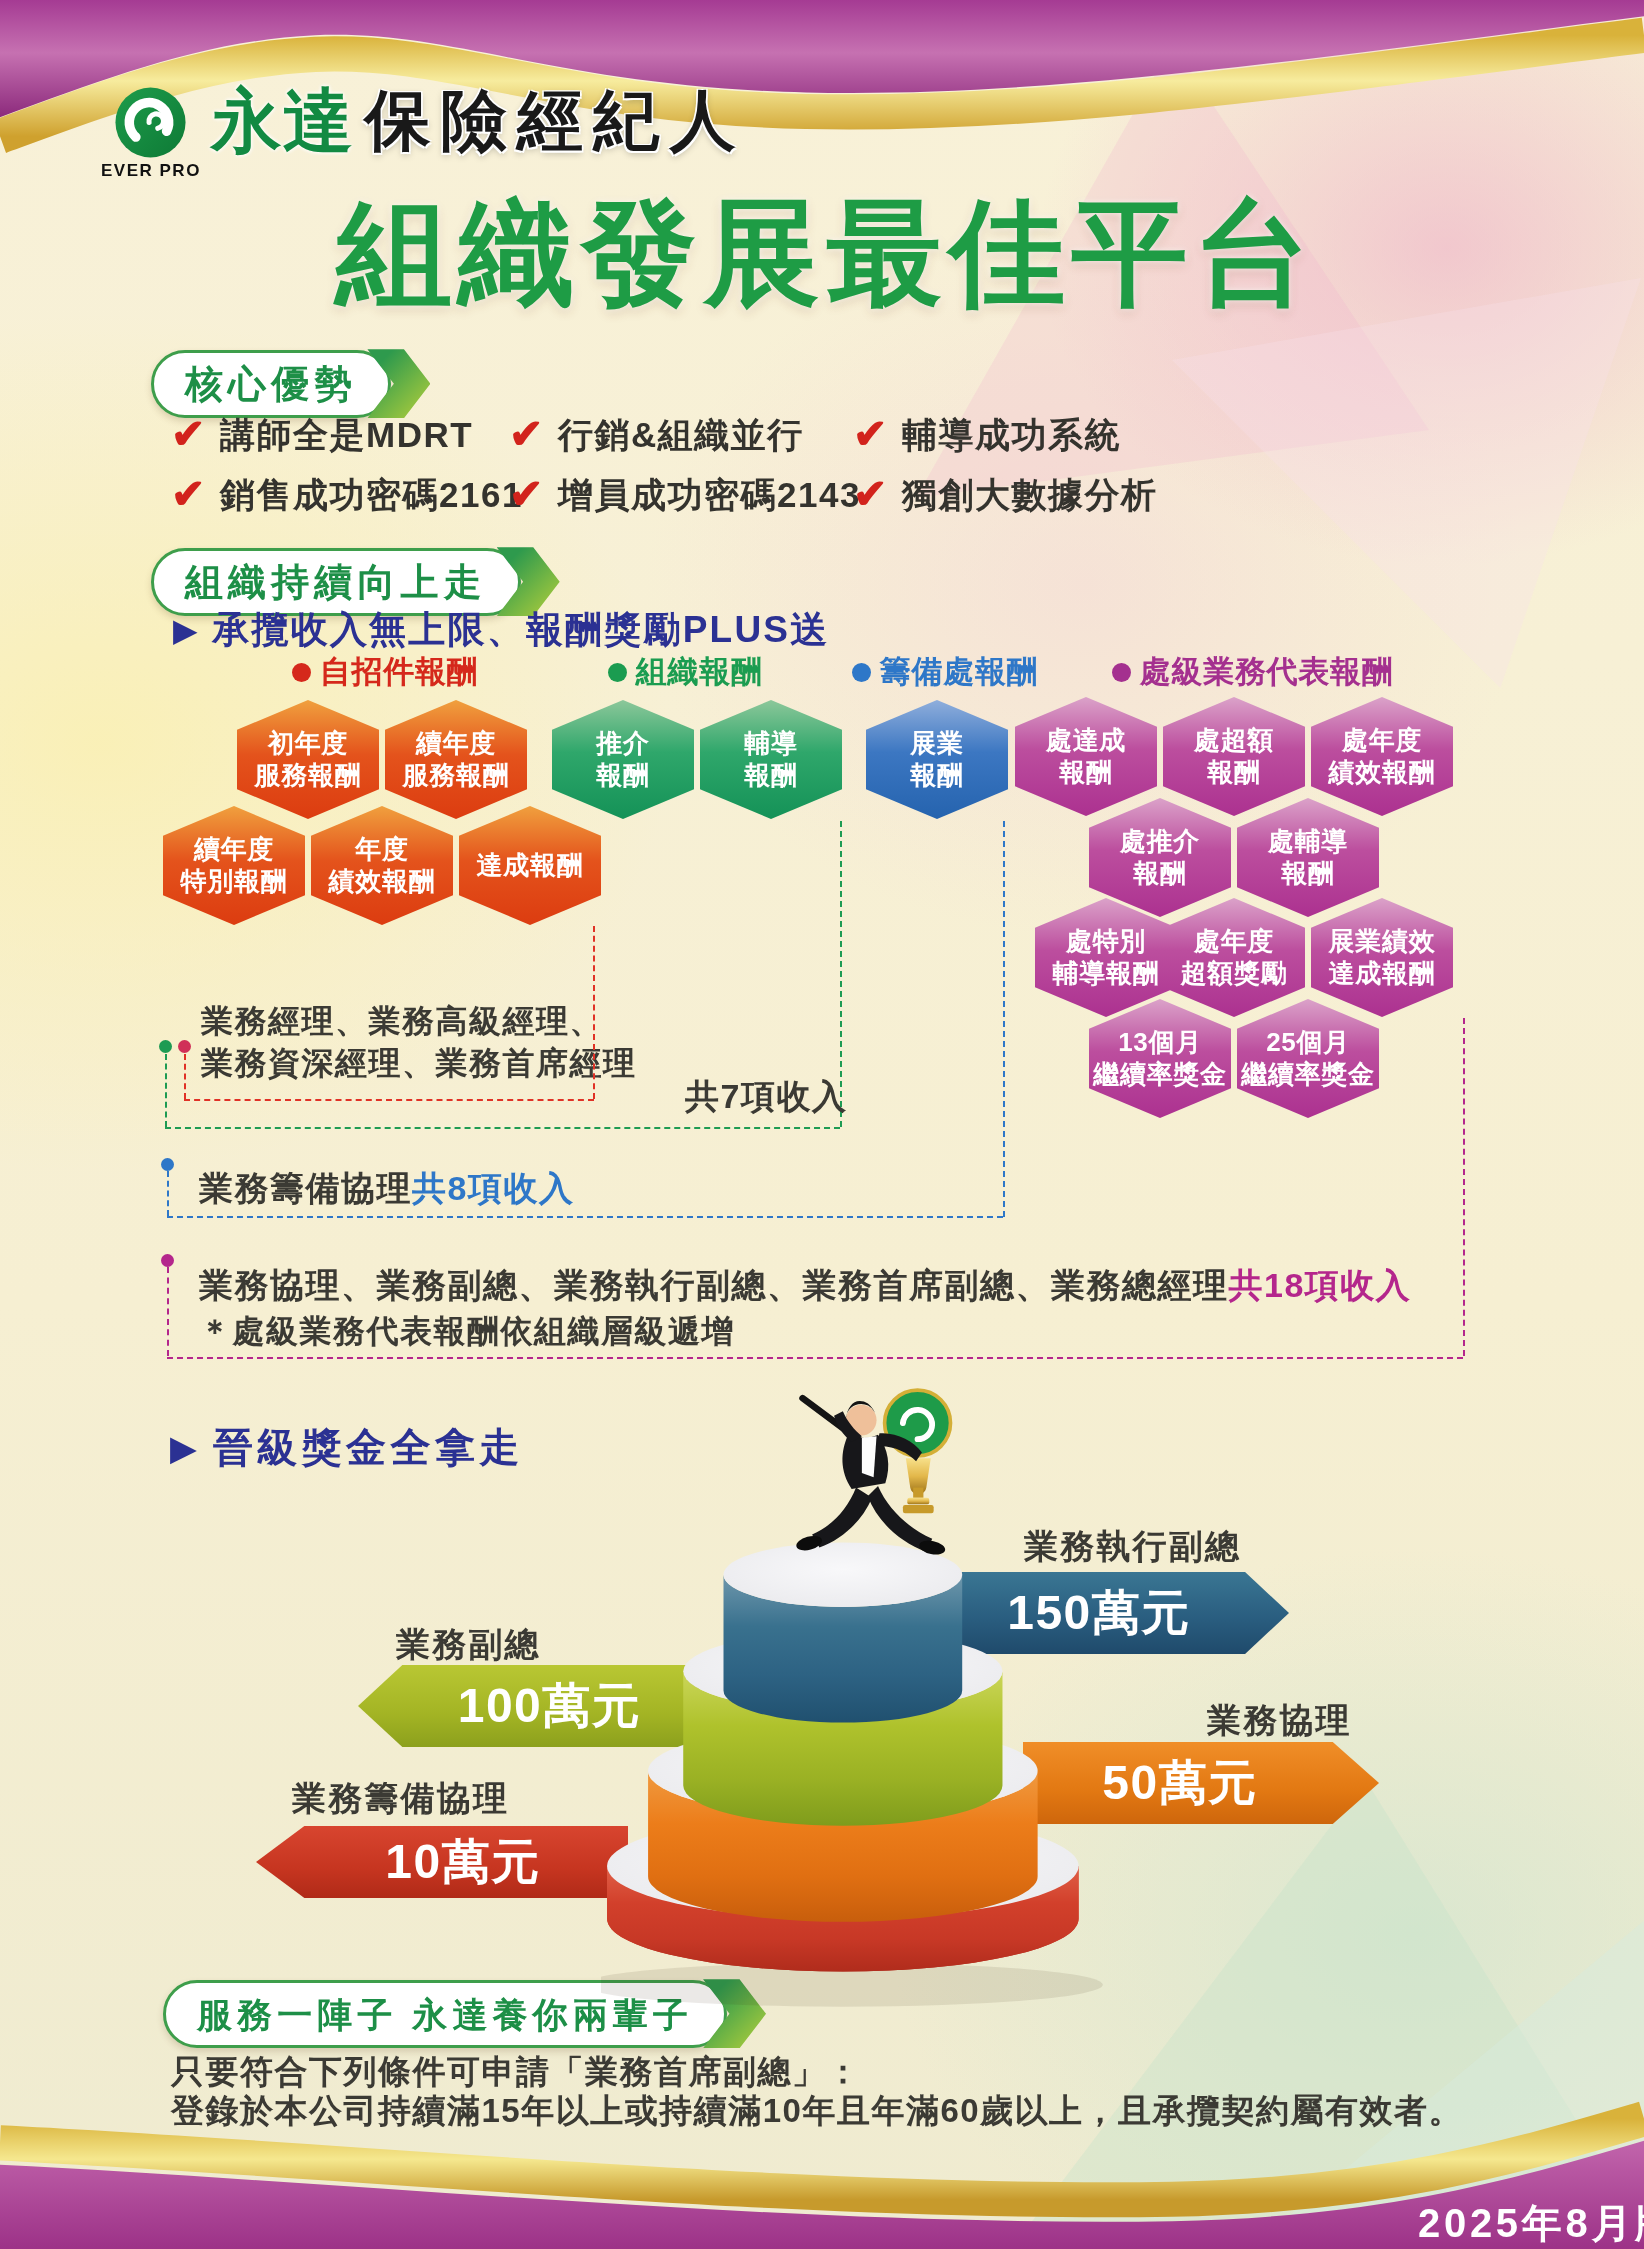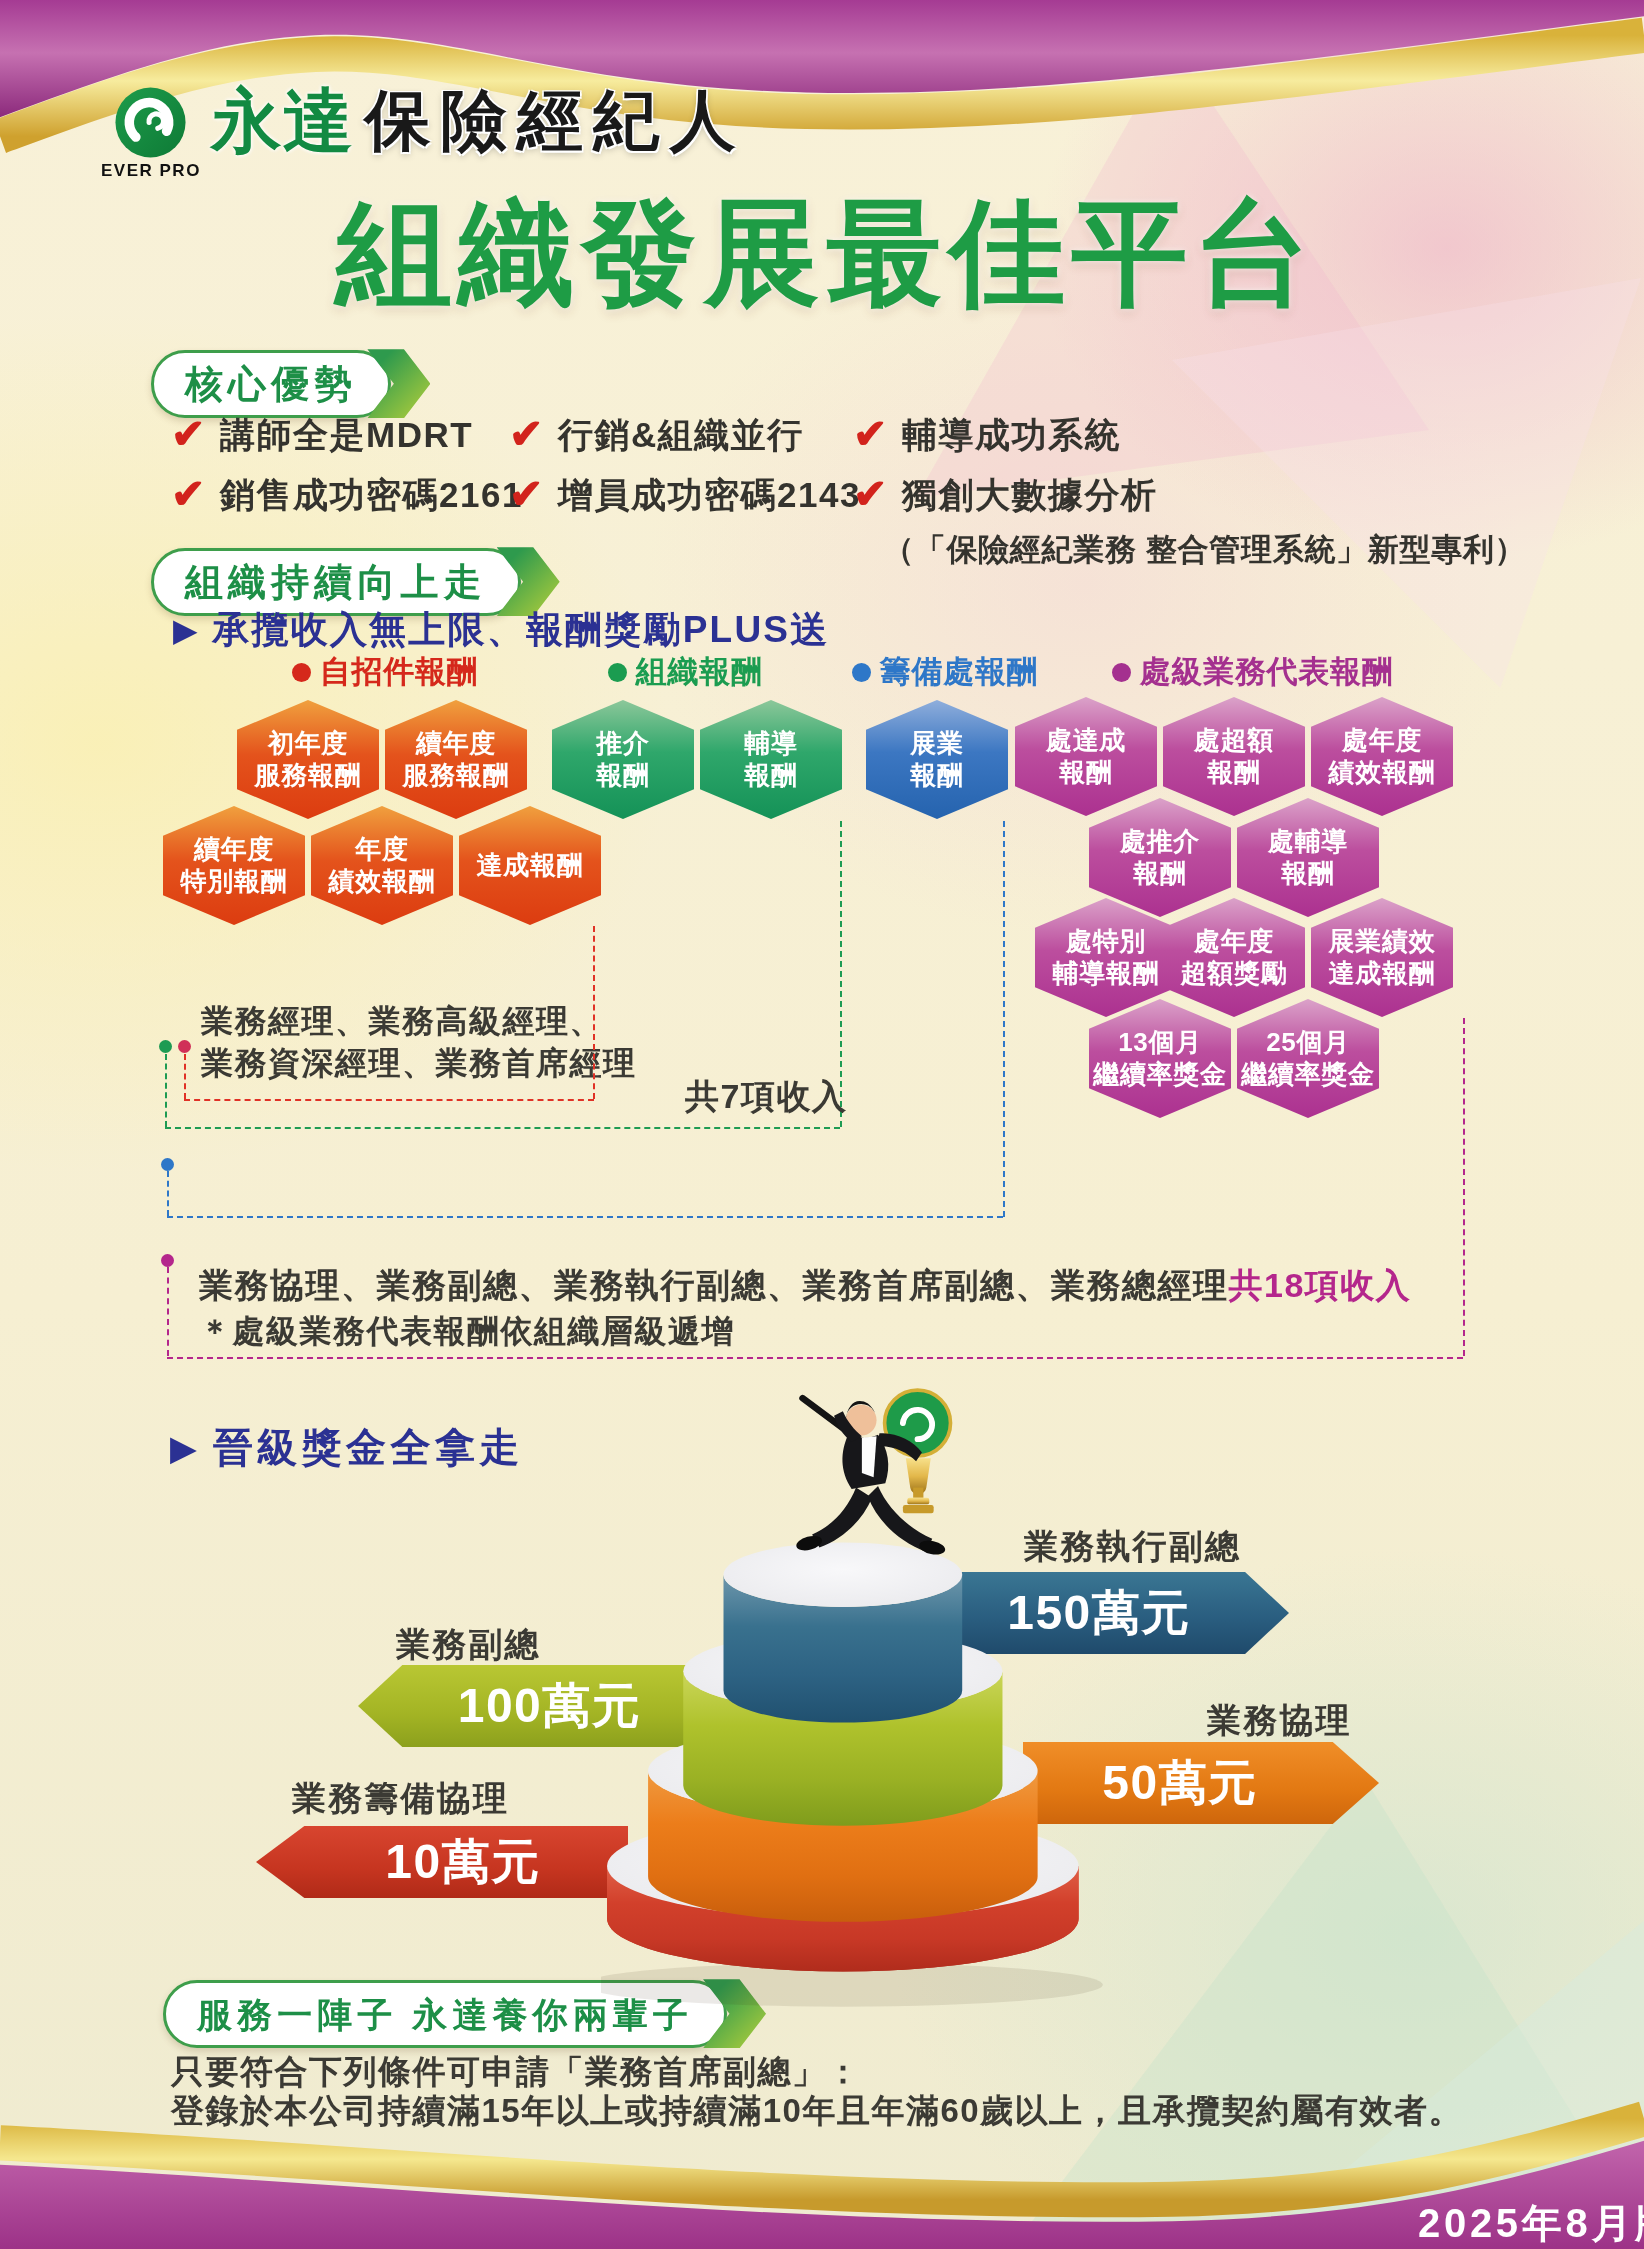--- a/index.html
+++ b/index.html
@@ -177,21 +177,20 @@
     <span class="txt t">增員成功密碼2143</span>
   </div>
   <div class="abs chk" style="left:853px;top:415px;">
     <span class="mark">✔</span>
     <span class="txt t">輔導成功系統</span>
   </div>
   <div class="abs chk" style="left:853px;top:475px;">
     <span class="mark">✔</span>
     <span class="txt t">獨創大數據分析</span>
   </div>
-  <div class="abs patent t" style="left:883px;top:529px;">（「保險經紀業務 整合管理系統」新型專利）</div>
 
   <div class="abs sec-badge" style="left:151px;top:548px;">
     <span class="txt t">組織持續向上走</span>
     <span class="badge-chevron" style="right:-42px;"></span>
   </div>
 
   <div class="abs" style="left:173px;top:605px;display:flex;align-items:center;gap:14.7px;">
     <span class="pointer">▶</span>
     <span class="sub-title t">承攬收入無上限、報酬獎勵PLUS送</span>
   </div>
@@ -299,20 +298,23 @@
   <div class="dash-h c-red" style="left:184px;top:1099px;width:410px;"></div>
   <div class="dash-v c-red" style="left:593px;top:926px;height:173px;"></div>
 
   <div class="dot" style="left:159px;top:1040px;background:#1E9B53;"></div>
   <div class="dash-v c-green" style="left:165px;top:1054px;height:73px;"></div>
   <div class="dash-h c-green" style="left:165px;top:1127px;width:675px;"></div>
   <div class="dash-v c-green" style="left:840px;top:821px;height:306px;"></div>
   <div class="abs income-line green-txt t" style="left:685px;top:1074px;">共7項收入</div>
 
   <div class="dot" style="left:161px;top:1158px;background:#2E77C8;"></div>
+  <div class="abs income-line t" style="left:199px;top:1166px;">
+    <span>業務籌備協理</span><span class="blue-txt">共8項收入</span>
+  </div>
   <div class="dash-v c-blue" style="left:167px;top:1171px;height:45px;"></div>
   <div class="dash-h c-blue" style="left:167px;top:1216px;width:836px;"></div>
   <div class="dash-v c-blue" style="left:1003px;top:821px;height:396px;"></div>
 
   <div class="dot" style="left:161px;top:1254px;background:#B4268C;"></div>
   <div class="abs income-line t" style="left:199px;top:1263px;">
     <span>業務協理、業務副總、業務執行副總、業務首席副總、業務總經理</span><span class="magenta-txt">共18項收入</span>
   </div>
   <div class="abs income-line magenta-txt t" style="left:199px;top:1310px;font-size:32px;">＊處級業務代表報酬依組織層級遞增</div>
   <div class="dash-v c-purple" style="left:167px;top:1267px;height:89px;"></div>

